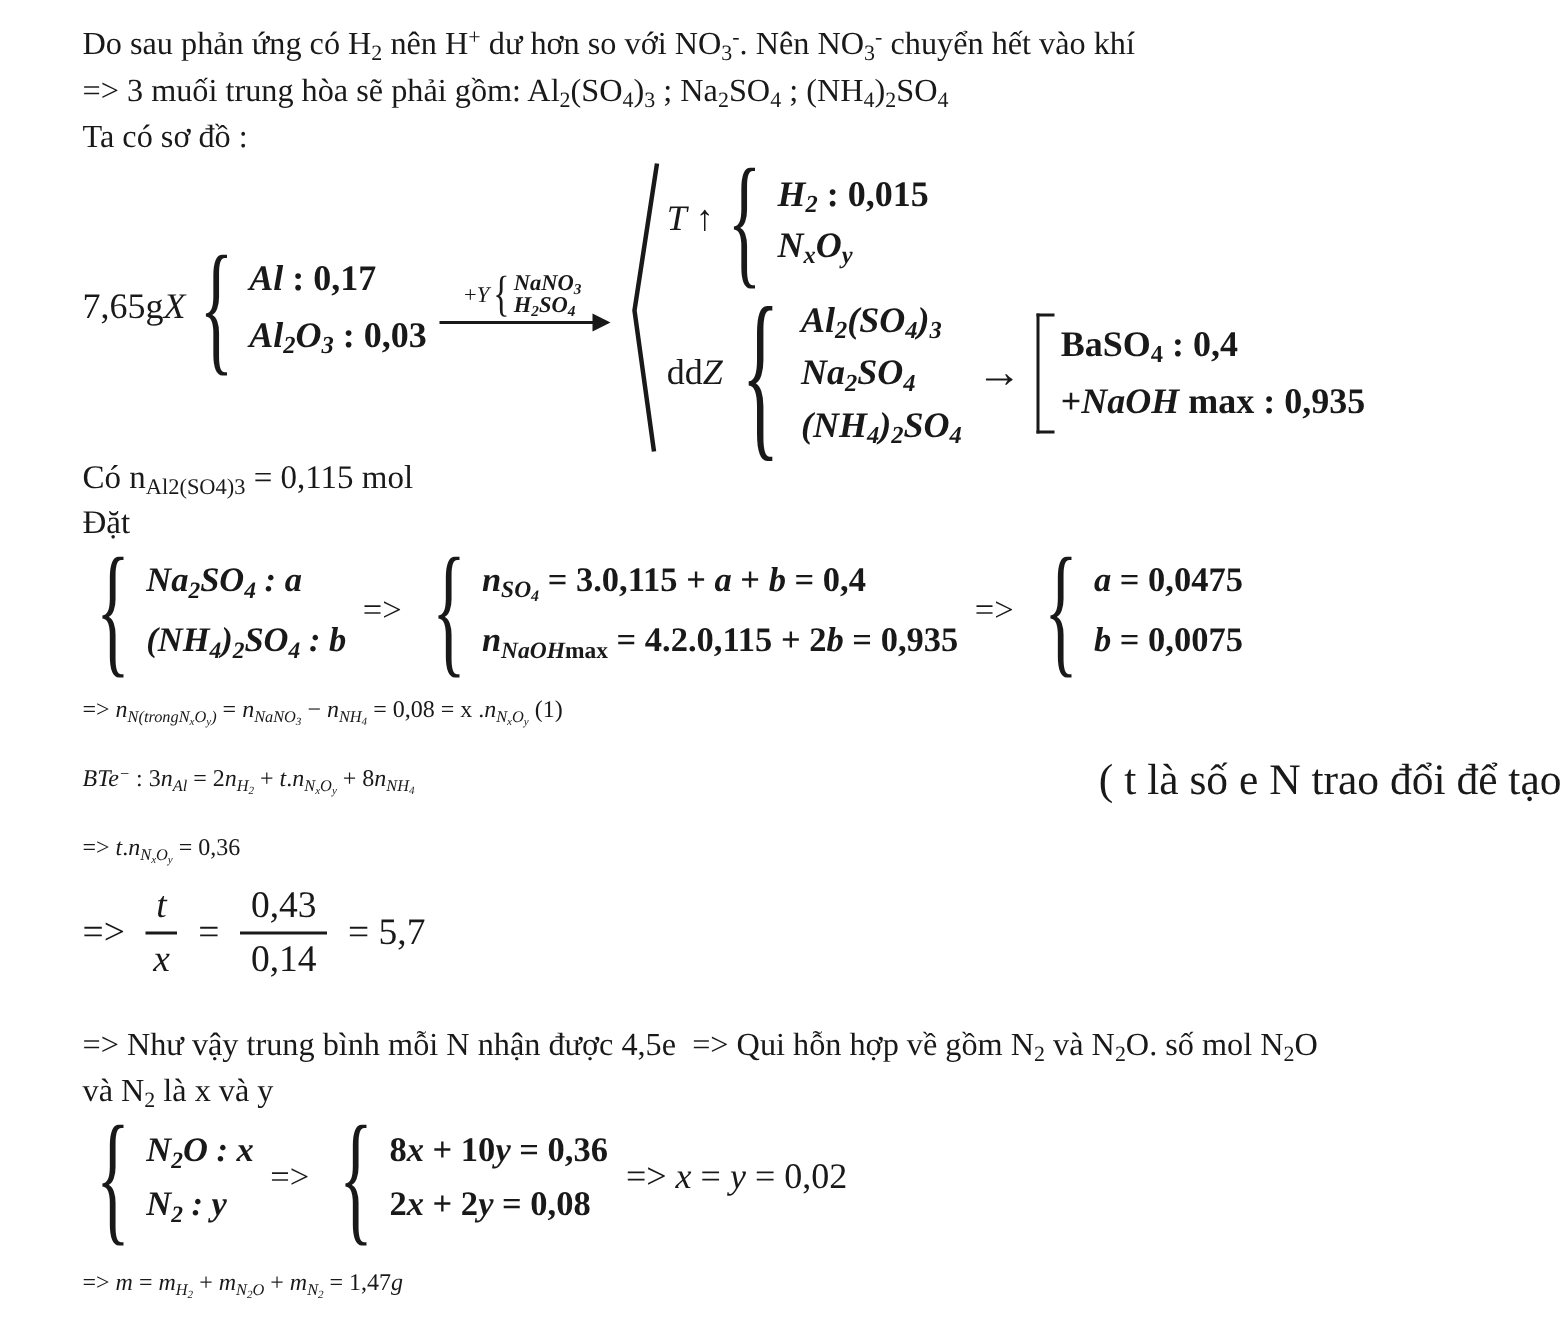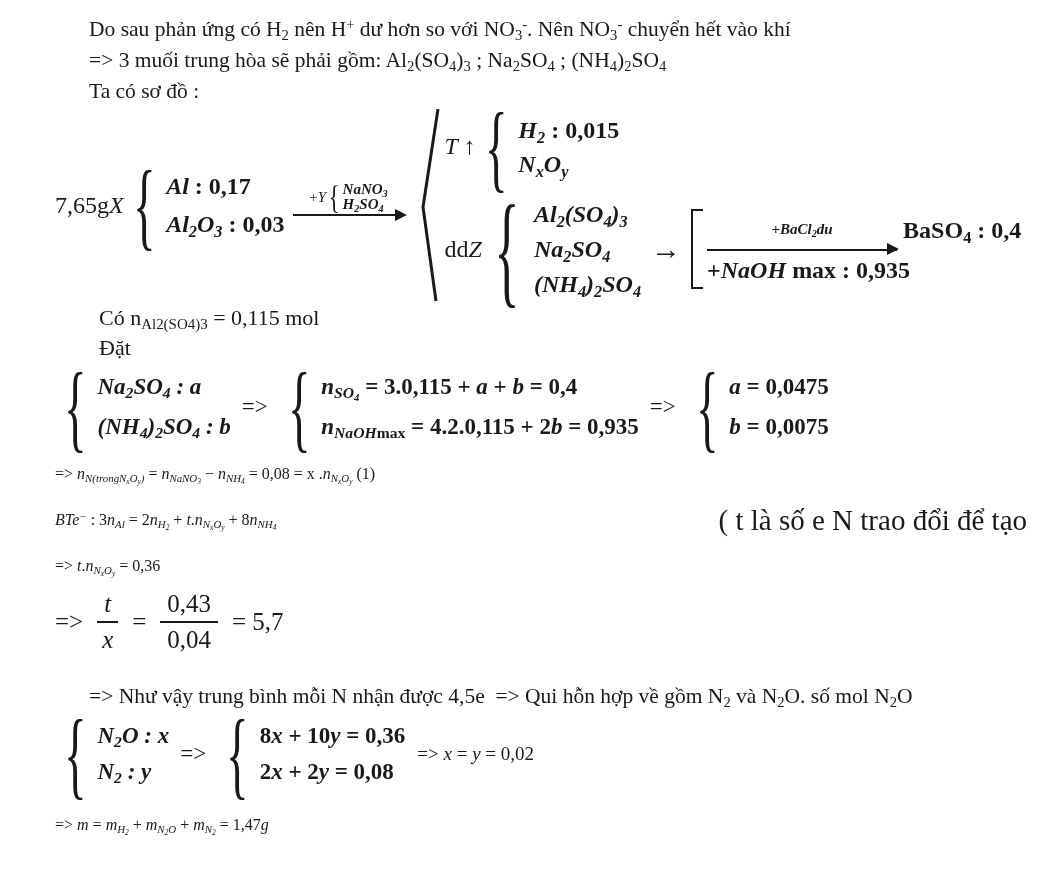--- a/index.html
+++ b/index.html
@@ -2,22 +2,22 @@
 <html><head>
 <meta charset="utf-8">
 <style>
   html,body{margin:0;padding:0;background:#ffffff;}
   body{width:1041px;height:893px;overflow:hidden;color:#191919;
        font-family:"Liberation Serif","DejaVu Serif",serif;}
   .doc{padding:14px 0 0 55px;}
   sub,sup{font-size:68%;line-height:0;}
   sub{vertical-align:-0.28em;}
   sup{vertical-align:0.45em;}
-  .t{font-size:21.5px;line-height:31px;white-space:nowrap;margin-left:34px;}
-  .mline{font-size:22px;line-height:30px;white-space:nowrap;margin-left:44px;}
+  .t{font-size:21.5px;line-height:31px;white-space:nowrap;}
+  .mline{font-size:22px;line-height:30px;white-space:nowrap;}
   .eq{font-size:16px;line-height:46px;white-space:nowrap;}
   .row{display:flex;align-items:center;}
   .col{display:inline-flex;flex-direction:column;justify-content:center;align-items:flex-start;font-weight:bold;}
   .brace{display:inline-block;line-height:1;margin:0 4px 0 2px;}
   .b2{font-size:76px;transform:scale(0.62,1.28);}
   .b3{font-size:96px;transform:scale(0.55,1.3);}
   .bs{font-size:30px;transform:scale(0.75,1.1);margin:0 1px;}
   
   .scheme{height:196px;display:flex;align-items:center;font-size:24px;white-space:nowrap;}
   .mix{line-height:38px;}
@@ -37,29 +37,29 @@
   .w112{width:112px;}
   .w190{width:190px;}
   .bigangle{margin:0 4px;flex:0 0 auto;}
   .rcol{display:flex;flex-direction:column;align-items:flex-start;gap:12px;}
   .to-arrow{font-size:30px;margin:0 10px;}
   .sqb{width:10px;height:76px;border-left:2.5px solid #191919;border-top:2.5px solid #191919;
        border-bottom:2.5px solid #191919;margin-right:4px;flex:0 0 auto;}
   
   .sys{display:flex;align-items:center;font-size:23px;margin:4px 0;white-space:nowrap;}
   .imp{margin:0 11px;}
-  .bte-row{display:flex;align-items:center;justify-content:space-between;padding-right:14px;}
+  .bte-row{display:flex;align-items:center;justify-content:space-between;}
   .note{font-size:29px;white-space:nowrap;}
   .fracline{display:flex;align-items:center;font-size:25px;height:66px;gap:10px;white-space:nowrap;}
   .frac{display:inline-flex;flex-direction:column;align-items:center;margin:0 4px;}
   .frac .num{border-bottom:2px solid #191919;padding:0 7px 3px;}
   .frac .den{padding-top:3px;}
   .gapb{height:26px;}
   .final{margin-top:10px;}
-  .resline{margin-left:12px;font-size:19px;}
+  .resline{margin-left:12px;font-size:24px;}
 </style>
 </head>
 <body>
 
 <div class="doc">
 
   <div class="t">Do sau phản ứng có H<sub>2</sub> nên H<sup>+</sup> dư hơn so với NO<sub>3</sub><sup>-</sup>. Nên NO<sub>3</sub><sup>-</sup> chuyển hết vào khí</div>
   <div class="t">=&gt; 3 muối trung hòa sẽ phải gồm: Al<sub>2</sub>(SO<sub>4</sub>)<sub>3</sub> ; Na<sub>2</sub>SO<sub>4</sub> ; (NH<sub>4</sub>)<sub>2</sub>SO<sub>4</sub></div>
   <div class="t">Ta có sơ đồ :</div>
 
@@ -98,24 +98,20 @@
         <span class="brace b3">{</span>
         <div class="col g35">
           <span><i>Al<sub>2</sub>(SO<sub>4</sub>)<sub>3</sub></i></span>
           <span><i>Na<sub>2</sub>SO<sub>4</sub></i></span>
           <span><i>(NH<sub>4</sub>)<sub>2</sub>SO<sub>4</sub></i></span>
         </div>
         <span class="to-arrow">→</span>
         <div class="sqb"></div>
         <div class="col g38">
           <div class="row">
-            <div class="rxn" style="transform:none;margin:0 6px 0 0;">
-              <div class="rxn-label2">+<i>BaCl<sub>2</sub>du</i></div>
-              <div class="shaft w190"></div>
-            </div>
             <span>BaSO<sub>4</sub> : 0,4</span>
           </div>
           <span>+<i>NaOH</i> max : 0,935</span>
         </div>
       </div>
     </div>
   </div>
 
   <div class="mline">Có n<sub>Al2(SO4)3</sub> = 0,115 mol</div>
   <div class="mline">Đặt</div>
@@ -151,28 +147,29 @@
 
   <div class="fracline">
     <span>=&gt;</span>
     <span class="frac">
       <span class="num"><i>t</i></span>
       <span class="den"><i>x</i></span>
     </span>
     <span>=</span>
     <span class="frac">
       <span class="num">0,43</span>
-      <span class="den">0,04</span>
+      <span class="den">0,14</span>
     </span>
     <span>= 5,7</span>
   </div>
 
   <div class="gapb"></div>
 
   <div class="t">=&gt; Như vậy trung bình mỗi N nhận được 4,5e &nbsp;=&gt; Qui hỗn hợp về gồm N<sub>2</sub> và N<sub>2</sub>O. số mol N<sub>2</sub>O</div>
+  <div class="t">và N<sub>2</sub> là x và y</div>
 
   <div class="sys">
     <span class="brace b2">{</span>
     <div class="col g36">
       <span><i>N<sub>2</sub>O : x</i></span>
       <span><i>N<sub>2</sub> : y</i></span>
     </div>
     <span class="imp">=&gt;</span>
     <span class="brace b2">{</span>
     <div class="col g36">

